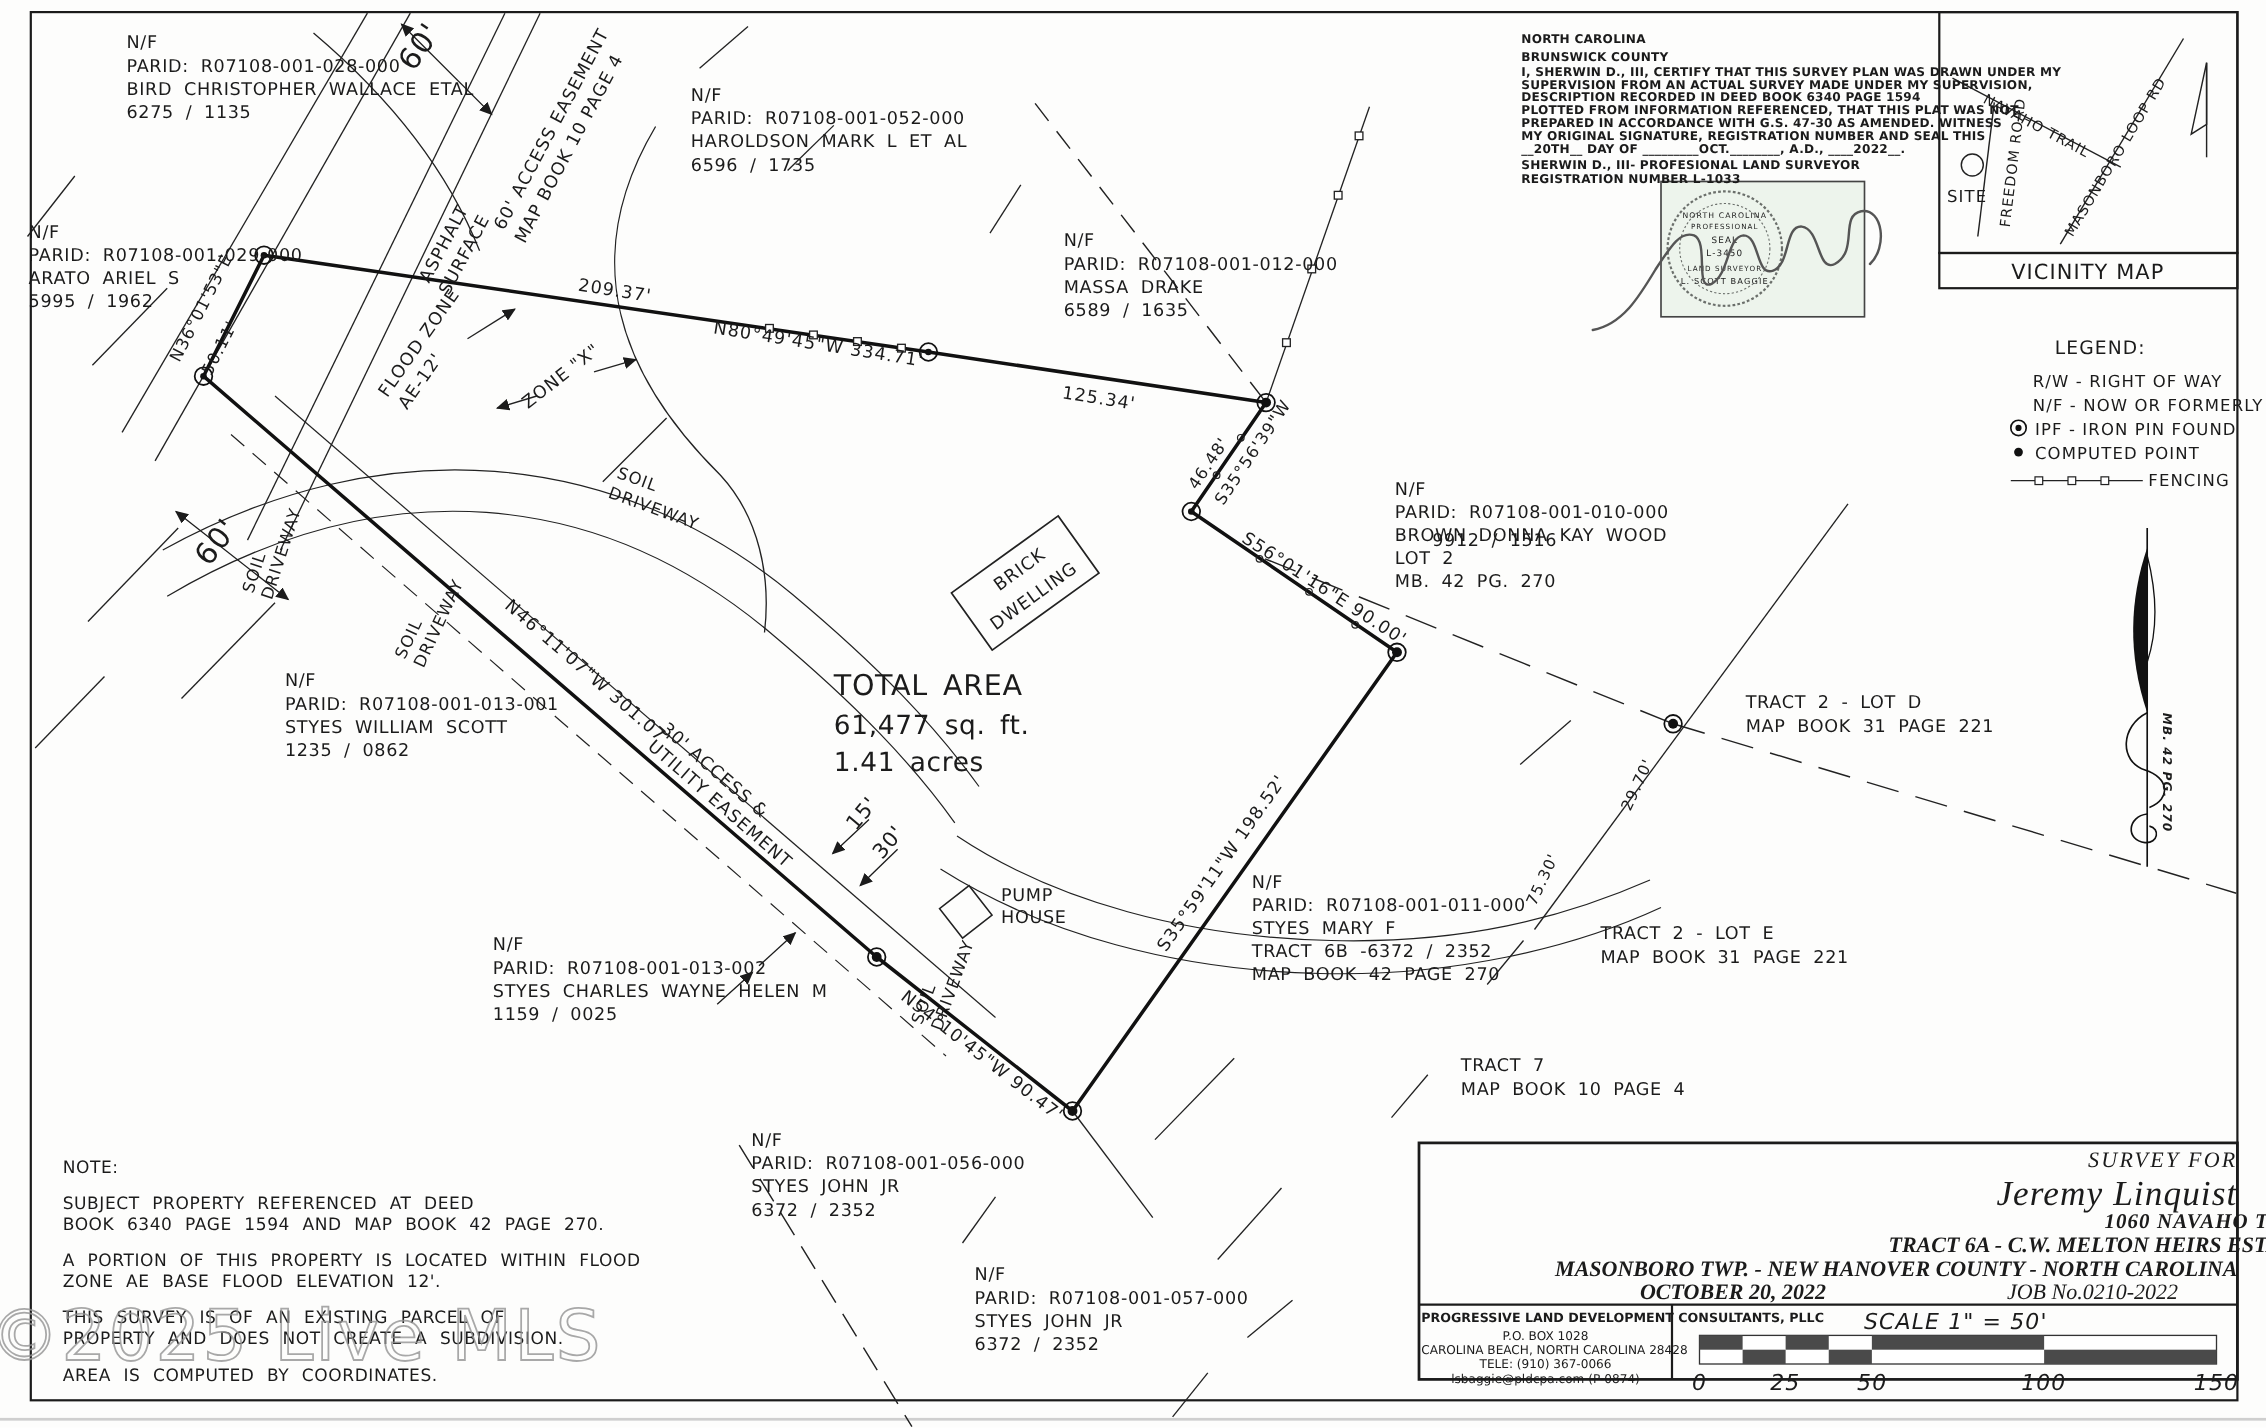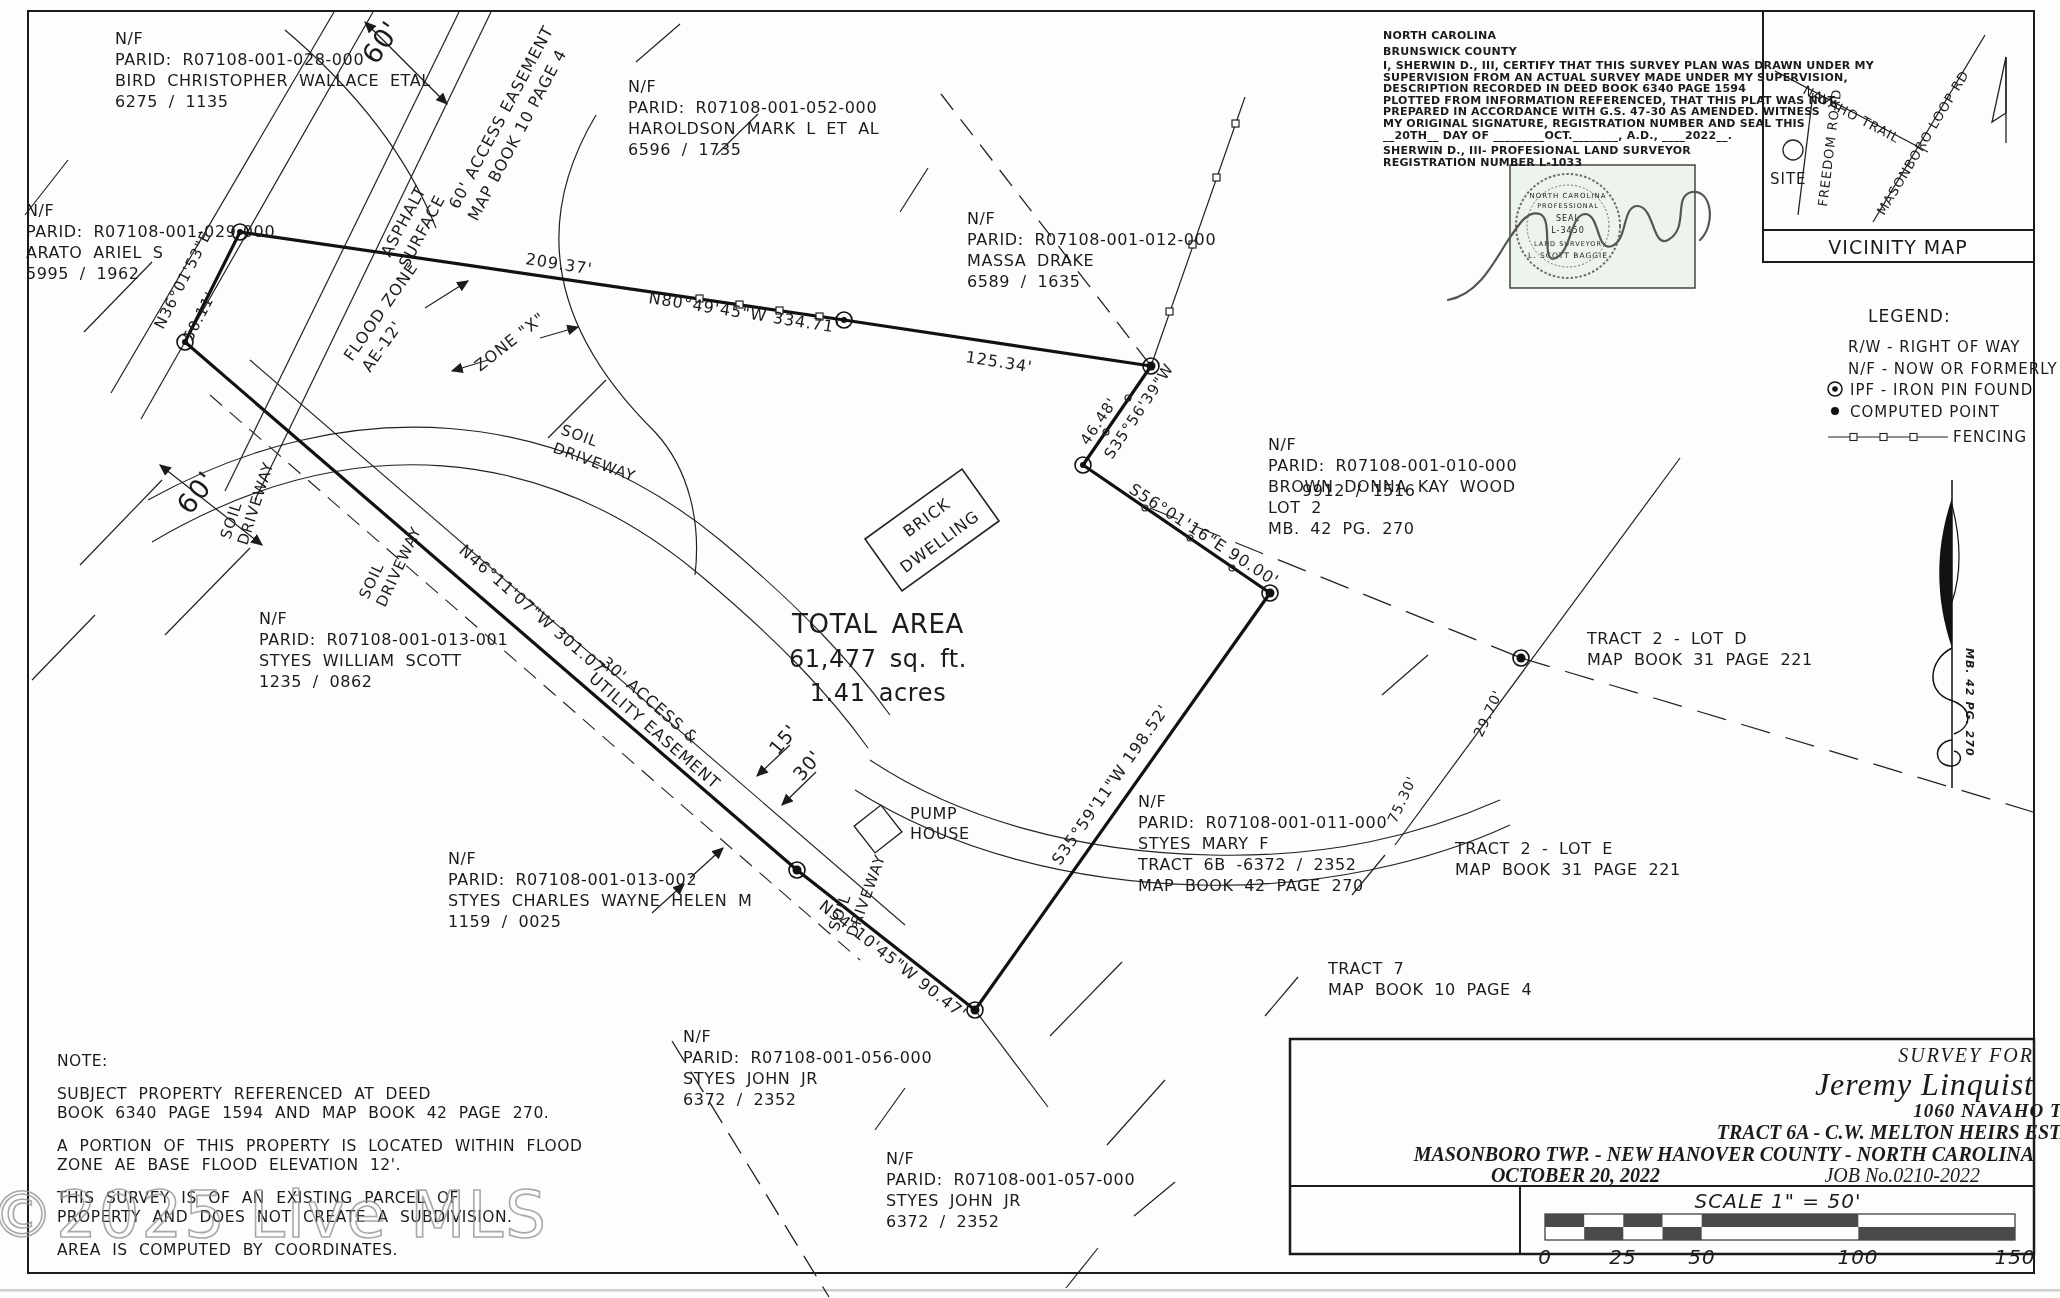--- a/index.html
+++ b/index.html
@@ -379,21 +379,21 @@
 </div>
 <div class="blk" style="left:1455px;top:838px">
   <div>TRACT 2 - LOT E</div>
   <div>MAP BOOK 31 PAGE 221</div>
 </div>
 <div class="blk" style="left:1328px;top:958px">
   <div>TRACT 7</div>
   <div>MAP BOOK 10 PAGE 4</div>
 </div>
 
-<div class="blk" style="left:758px;top:606px;width:240px;text-align:center">
+<div class="blk" style="left:758px;top:606px;width:240px;text-align:left">
   <div style="font-size:26px;line-height:36px">TOTAL AREA</div>
   <div style="font-size:24px;line-height:34px">61,477 sq. ft.</div>
   <div style="font-size:24px;line-height:34px">1.41 acres</div>
 </div>
 
 <div class="blk" style="left:910px;top:804px;line-height:20px">
   <div>PUMP</div>
   <div>HOUSE</div>
 </div>
 
@@ -409,16 +409,23 @@
 </div>
 
 <div class="tb" style="left:1290px;top:1044px;width:744px;font-size:20px;letter-spacing:2px">SURVEY FOR</div>
 <div class="tb" style="left:1290px;top:1066px;width:744px;font-size:32px;letter-spacing:1px">Jeremy Linquist</div>
 <div class="tb" style="left:1290px;top:1100px;width:821px;font-size:19px;font-weight:bold;letter-spacing:1px">1060 NAVAHO TRAIL</div>
 <div class="tb" style="left:1290px;top:1121px;width:808px;font-size:20px;font-weight:bold">TRACT 6A - C.W. MELTON HEIRS ESTATE</div>
 <div class="tb" style="left:1290px;top:1143px;width:744px;font-size:20px;font-weight:bold">MASONBORO TWP. - NEW HANOVER COUNTY - NORTH CAROLINA</div>
 <div class="tb" style="left:1340px;top:1164px;width:320px;font-size:20px;font-weight:bold">OCTOBER 20, 2022</div>
 <div class="tb" style="left:1660px;top:1164px;width:320px;font-size:20px;font-weight:normal">JOB No.0210-2022</div>
 
+<div class="firm" style="left:1292px;top:1192px;width:226px">
+  <div style="font-weight:bold;font-size:11.5px">PROGRESSIVE LAND DEVELOPMENT CONSULTANTS, PLLC</div>
+  <div style="margin-top:3px">P.O. BOX 1028</div>
+  <div>CAROLINA BEACH, NORTH CAROLINA 28428</div>
+  <div>TELE: (910) 367-0066</div>
+  <div>lsbaggie@pldcpa.com (P-0874)</div>
+</div>
 
 <div class="wm">©2025 Live MLS</div>
 
 </div>
 
 </body></html>

